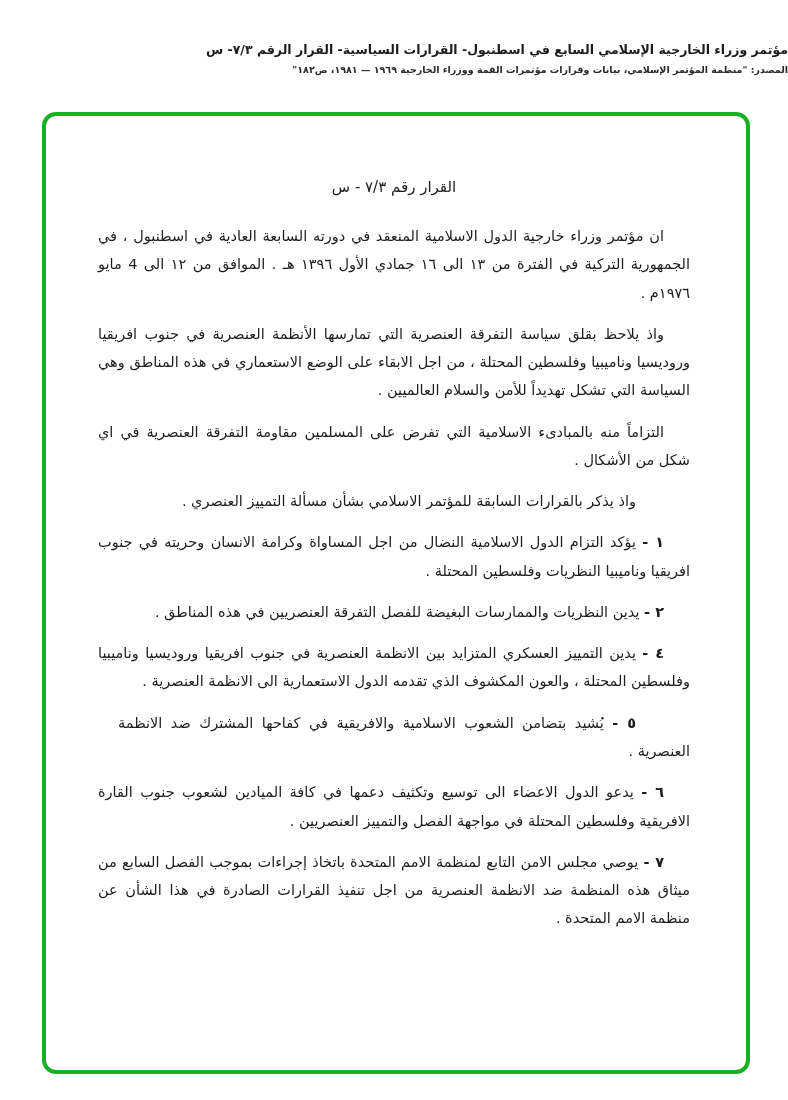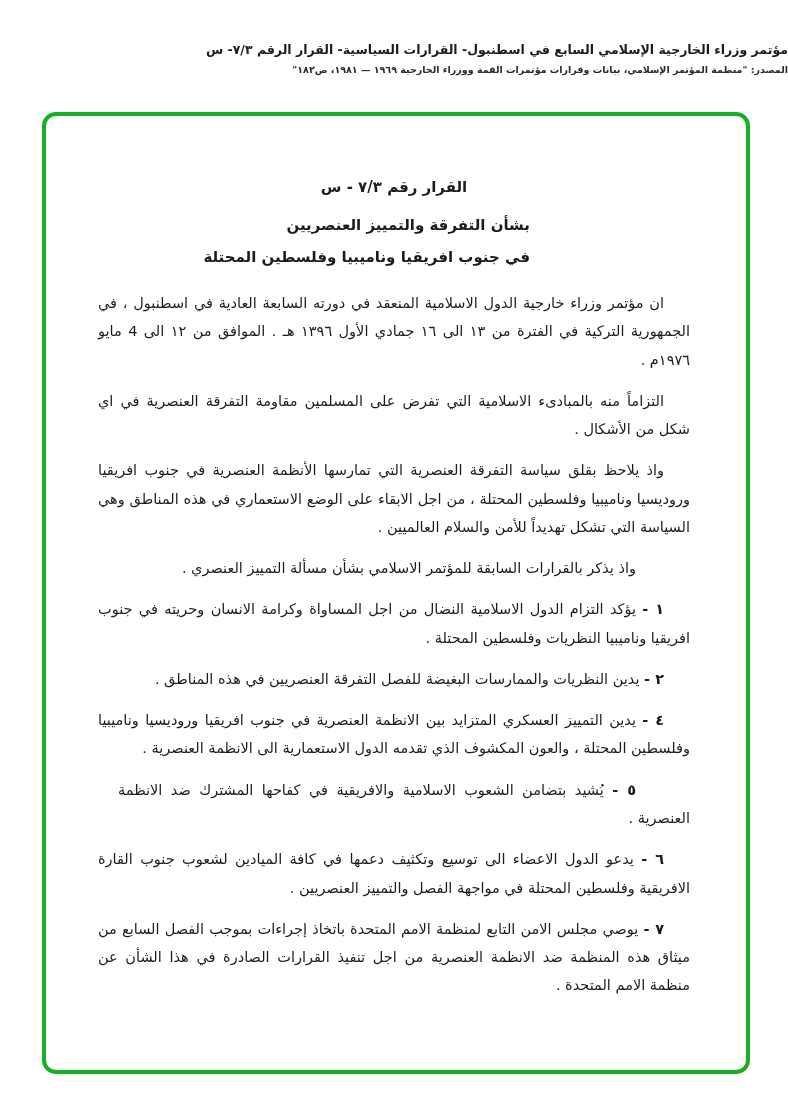--- a/index.html
+++ b/index.html
@@ -49,23 +49,23 @@
     background:#ffffff;
     overflow:hidden;
   }
   .doc-inner{
     padding:62px 56px 40px 52px;
     direction:rtl;
   }
   
   .doc-title{
     text-align:center;
-    font-weight:bold;
+    font-weight:normal;
     font-size:15px;
-    margin-bottom:14px;
+    margin-bottom:26px;
   }
   .doc-subtitles{
     text-align:right;
     padding-right:160px;
     font-weight:bold;
     font-size:15px;
     line-height:2.1;
     margin-bottom:16px;
   }
   
@@ -94,29 +94,25 @@
 <header class="page-header">
   <div class="line1">مؤتمر وزراء الخارجية الإسلامي السابع في اسطنبول- القرارات السياسية- القرار الرقم ٧/٣- س</div>
   <div class="line2">المصدر: "منظمة المؤتمر الإسلامي، بيانات وقرارات مؤتمرات القمة ووزراء الخارجية ١٩٦٩ — ١٩٨١، ص١٨٢"</div>
 </header>
 
 <div class="doc-frame">
   <div class="doc-inner">
 
     <div class="doc-title">القرار رقم ٧/٣ - س</div>
 
-    <div class="doc-subtitles">
-      <div>بشأن التفرقة والتمييز العنصريين</div>
-      <div>في جنوب افريقيا وناميبيا وفلسطين المحتلة</div>
-    </div>
 
     <div class="doc-body">
       <p>ان مؤتمر وزراء خارجية الدول الاسلامية المنعقد في دورته السابعة العادية في اسطنبول ، في الجمهورية التركية في الفترة من ١٣ الى ١٦ جمادي الأول ١٣٩٦ هـ . الموافق من ١٢ الى 4 مايو ١٩٧٦م .</p>
+      <p>واذ يلاحظ بقلق سياسة التفرقة العنصرية التي تمارسها الأنظمة العنصرية في جنوب افريقيا وروديسيا وناميبيا وفلسطين المحتلة ، من اجل الابقاء على الوضع الاستعماري في هذه المناطق وهي السياسة التي تشكل تهديداً للأمن والسلام العالميين .</p>
       <p>التزاماً منه بالمبادىء الاسلامية التي تفرض على المسلمين مقاومة التفرقة العنصرية في اي شكل من الأشكال .</p>
-      <p>واذ يلاحظ بقلق سياسة التفرقة العنصرية التي تمارسها الأنظمة العنصرية في جنوب افريقيا وروديسيا وناميبيا وفلسطين المحتلة ، من اجل الابقاء على الوضع الاستعماري في هذه المناطق وهي السياسة التي تشكل تهديداً للأمن والسلام العالميين .</p>
       <p class="single-indent">واذ يذكر بالقرارات السابقة للمؤتمر الاسلامي بشأن مسألة التمييز العنصري .</p>
 
       <p class="item">
         <span class="num">١ -</span>
         <span>يؤكد التزام الدول الاسلامية النضال من اجل المساواة وكرامة الانسان وحريته في جنوب افريقيا وناميبيا النظريات وفلسطين المحتلة .</span>
       </p>
       <p class="item">
         <span class="num">٢ -</span>
         <span>يدين النظريات والممارسات البغيضة للفصل التفرقة العنصريين في هذه المناطق .</span>
       </p>

